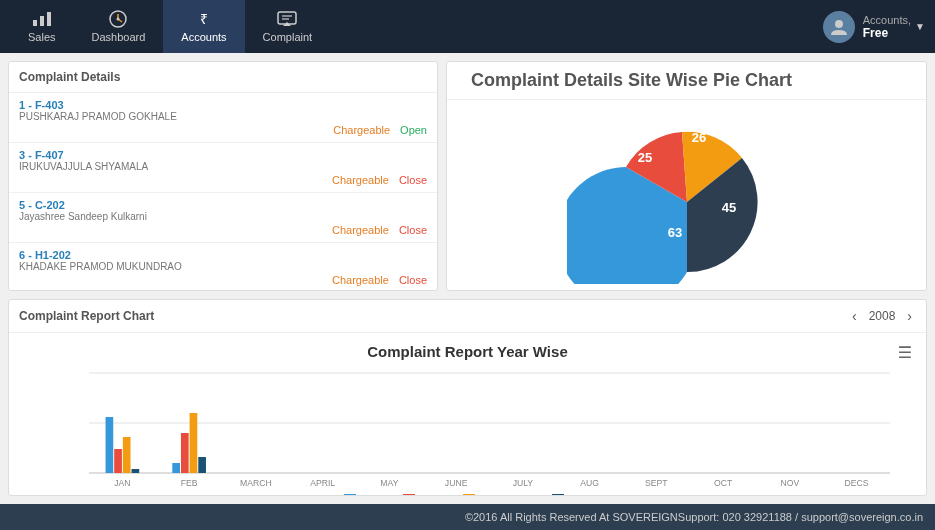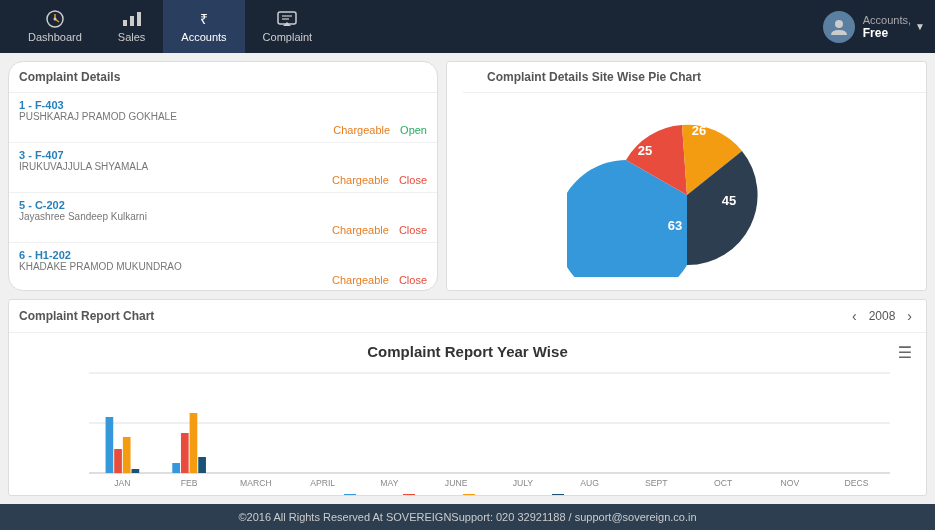--- a/index.html
+++ b/index.html
@@ -13,74 +13,74 @@
     .nav-spacer { flex: 1; }
     .nav-user { display: flex; align-items: center; color: #fff; font-size: 12px; }
     .nav-user .avatar { width: 32px; height: 32px; background: #5a7fa0; border-radius: 50%; margin-right: 8px; display: flex; align-items: center; justify-content: center; }
 
     
     .main-content { flex: 1; display: flex; flex-direction: column; padding: 8px; gap: 8px; overflow: hidden; }
     .top-row { display: flex; gap: 8px; height: 230px; }
     .bottom-row { flex: 1; background: #fff; border: 1px solid #ddd; border-radius: 3px; overflow: hidden; }
 
     
-    .complaint-details { background: #fff; border: 1px solid #ddd; border-radius: 15px; flex: 0 0 430px; overflow: hidden; }
+    .complaint-details { background: #fff; border: 1px solid #ddd; border-radius: 3px; flex: 0 0 430px; overflow: hidden; }
     .complaint-details .panel-title { font-size: 12px; font-weight: bold; color: #555; padding: 8px 10px; border-bottom: 1px solid #eee; }
     .complaint-list { overflow-y: auto; height: calc(100% - 30px); }
     .complaint-item { padding: 6px 10px; border-bottom: 1px solid #f0f0f0; }
     .complaint-item .item-id { color: #2980b9; font-weight: bold; font-size: 11px; cursor: pointer; }
     .complaint-item .item-name { color: #777; font-size: 10px; }
     .complaint-item .item-tags { display: flex; justify-content: flex-end; gap: 10px; margin-top: 2px; }
     .tag-chargeable { color: #e67e22; font-size: 11px; }
     .tag-open { color: #27ae60; font-size: 11px; }
     .tag-close { color: #e74c3c; font-size: 11px; }
 
     
     .pie-panel { flex: 1; background: #fff; border: 1px solid #ddd; border-radius: 3px; overflow: hidden; }
-    .pie-panel .panel-title { font-size: 12px; font-weight: bold; color: #555; padding: 8px 24px; border-bottom: 1px solid #eee; margin-left: 16px; }
+    .pie-panel .panel-title { font-size: 18px; font-weight: bold; color: #555; padding: 8px 24px; border-bottom: 1px solid #eee; }
     .pie-content { display: flex; align-items: center; justify-content: center; height: calc(100% - 30px); }
 
     
     .bar-panel { height: 100%; display: flex; flex-direction: column; }
     .bar-panel-header { display: flex; align-items: center; padding: 8px 10px; border-bottom: 1px solid #eee; }
     .bar-panel-title { font-size: 12px; font-weight: bold; color: #555; flex: 1; }
     .year-nav { display: flex; align-items: center; gap: 8px; font-size: 12px; color: #555; }
     .year-nav button { background: none; border: none; cursor: pointer; color: #555; font-size: 14px; padding: 0 4px; }
     .bar-chart-container { flex: 1; padding: 10px 36px; position: relative; overflow: hidden; }
     .chart-title { text-align: center; font-size: 15px; font-weight: bold; color: #333; margin-bottom: 8px; }
 
     
     .chart-legend { display: flex; justify-content: center; gap: 16px; margin-top: 6px; }
     .legend-item { display: flex; align-items: center; gap: 4px; font-size: 11px; color: #555; }
     .legend-dot { width: 12px; height: 12px; }
 
     
-    .footer { background: #2c3e50; color: #ccc; font-size: 11px; padding: 5px 12px; display: flex; justify-content: center; align-items: center; height: 26px; flex-shrink: 0; }
+    .footer { background: #2c3e50; color: #ccc; font-size: 11px; padding: 5px 12px; display: flex; justify-content: flex-end; align-items: center; height: 26px; flex-shrink: 0; }
 
     .hamburger-icon { cursor: pointer; color: #666; font-size: 16px; }
   </style>
 </head>
 <body>
 
 <nav class="navbar">
   <div class="nav-item">
     <svg width="22" height="18" viewBox="0 0 22 18" fill="none">
+      <rect x="2" y="10" width="4" height="6" fill="#ccc"></rect>
+      <rect x="9" y="6" width="4" height="10" fill="#ccc"></rect>
+      <rect x="16" y="2" width="4" height="14" fill="#ccc"></rect>
+    </svg>
+    <span>Sales</span>
+  </div>
+  <div class="nav-item">
+    <svg width="22" height="18" viewBox="0 0 22 18" fill="none">
       <circle cx="11" cy="9" r="8" stroke="#ccc" stroke-width="1.5" fill="none"></circle>
       <path d="M11 9 L11 4 M11 9 L15 12" stroke="#f39c12" stroke-width="1.5"></path>
       <circle cx="11" cy="9" r="1.5" fill="#ccc"></circle>
     </svg>
     <span>Dashboard</span>
-  </div>
-  <div class="nav-item">
-    <svg width="22" height="18" viewBox="0 0 22 18" fill="none">
-      <rect x="2" y="10" width="4" height="6" fill="#ccc"></rect>
-      <rect x="9" y="6" width="4" height="10" fill="#ccc"></rect>
-      <rect x="16" y="2" width="4" height="14" fill="#ccc"></rect>
-    </svg>
-    <span>Sales</span>
   </div>
   <div class="nav-item active">
     <svg width="22" height="18" viewBox="0 0 22 18" fill="none">
       <text x="11" y="14" text-anchor="middle" font-size="14" fill="#fff">₹</text>
     </svg>
     <span>Accounts</span>
   </div>
   <div class="nav-item">
     <svg width="22" height="18" viewBox="0 0 22 18" fill="none">
       <rect x="2" y="2" width="18" height="12" rx="2" stroke="#ccc" stroke-width="1.5" fill="none"></rect>

